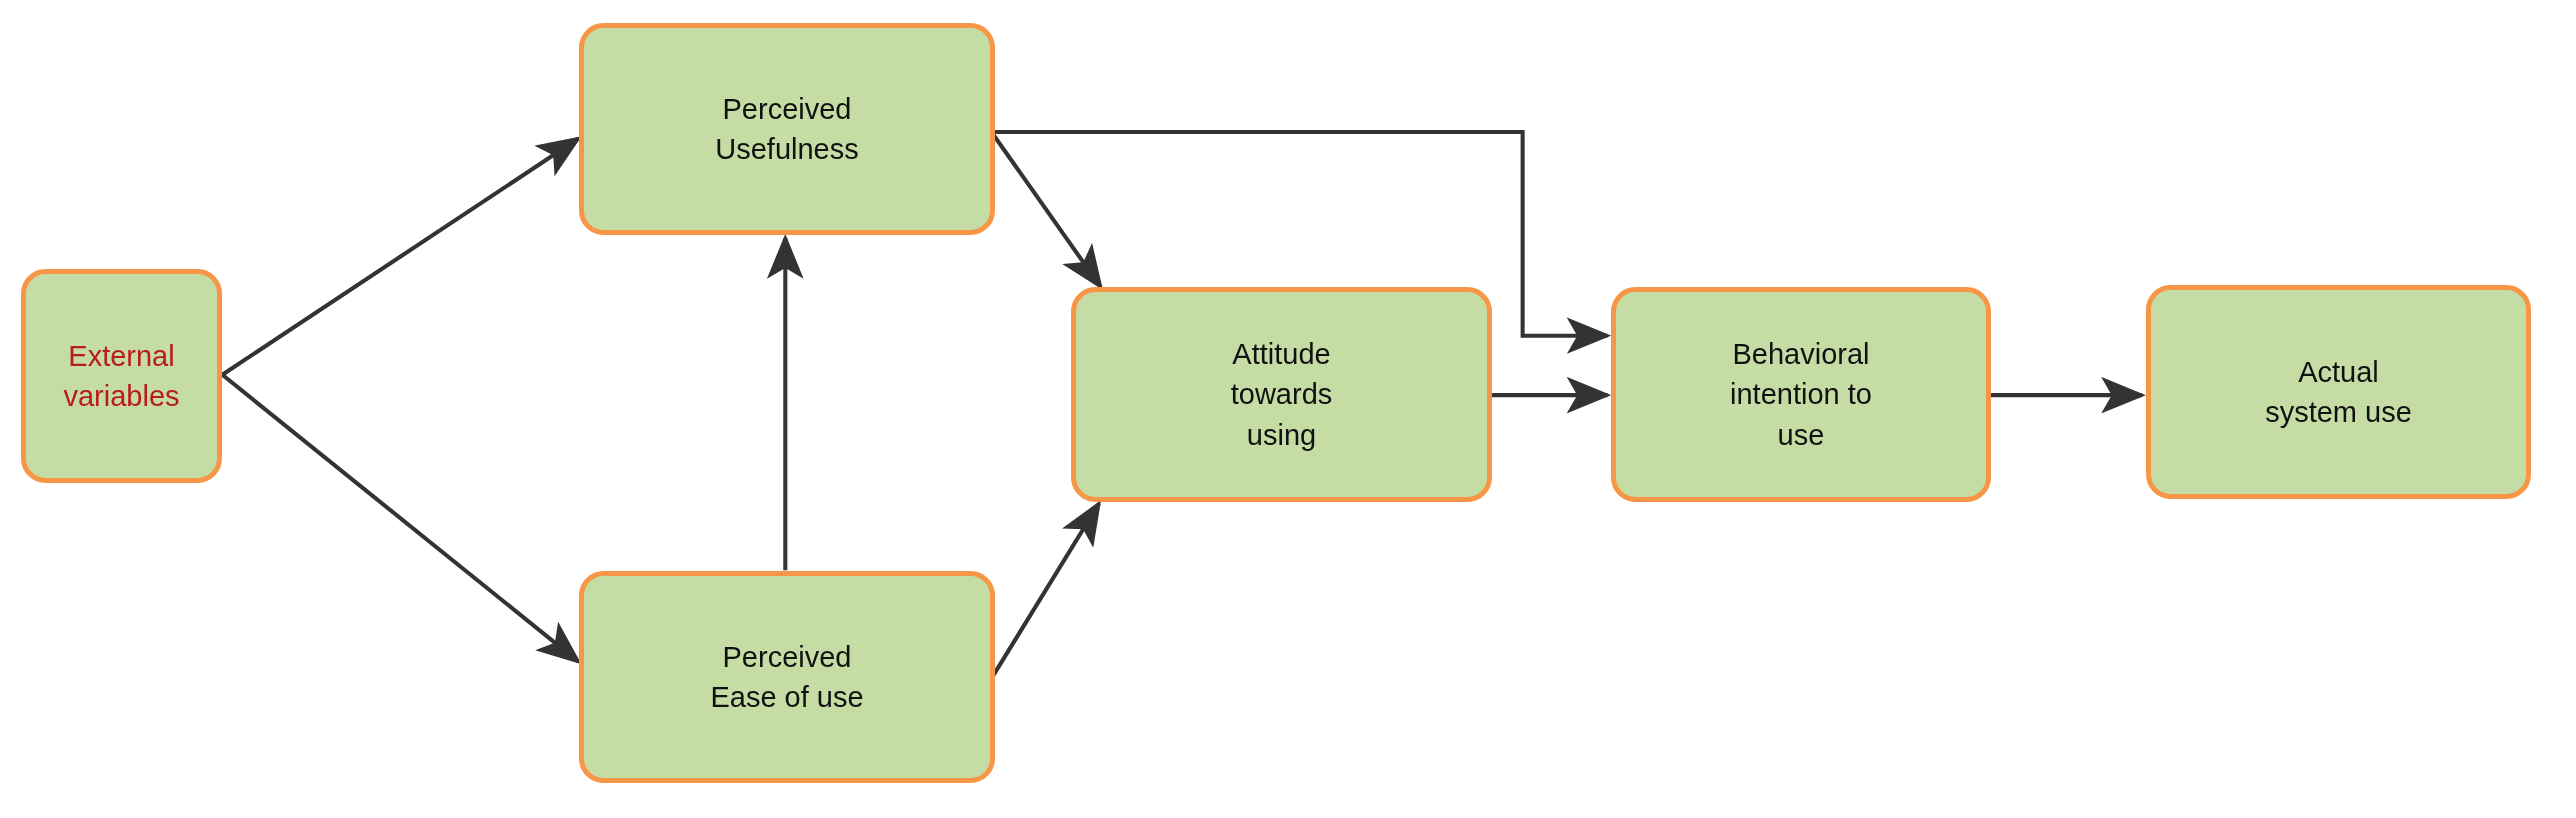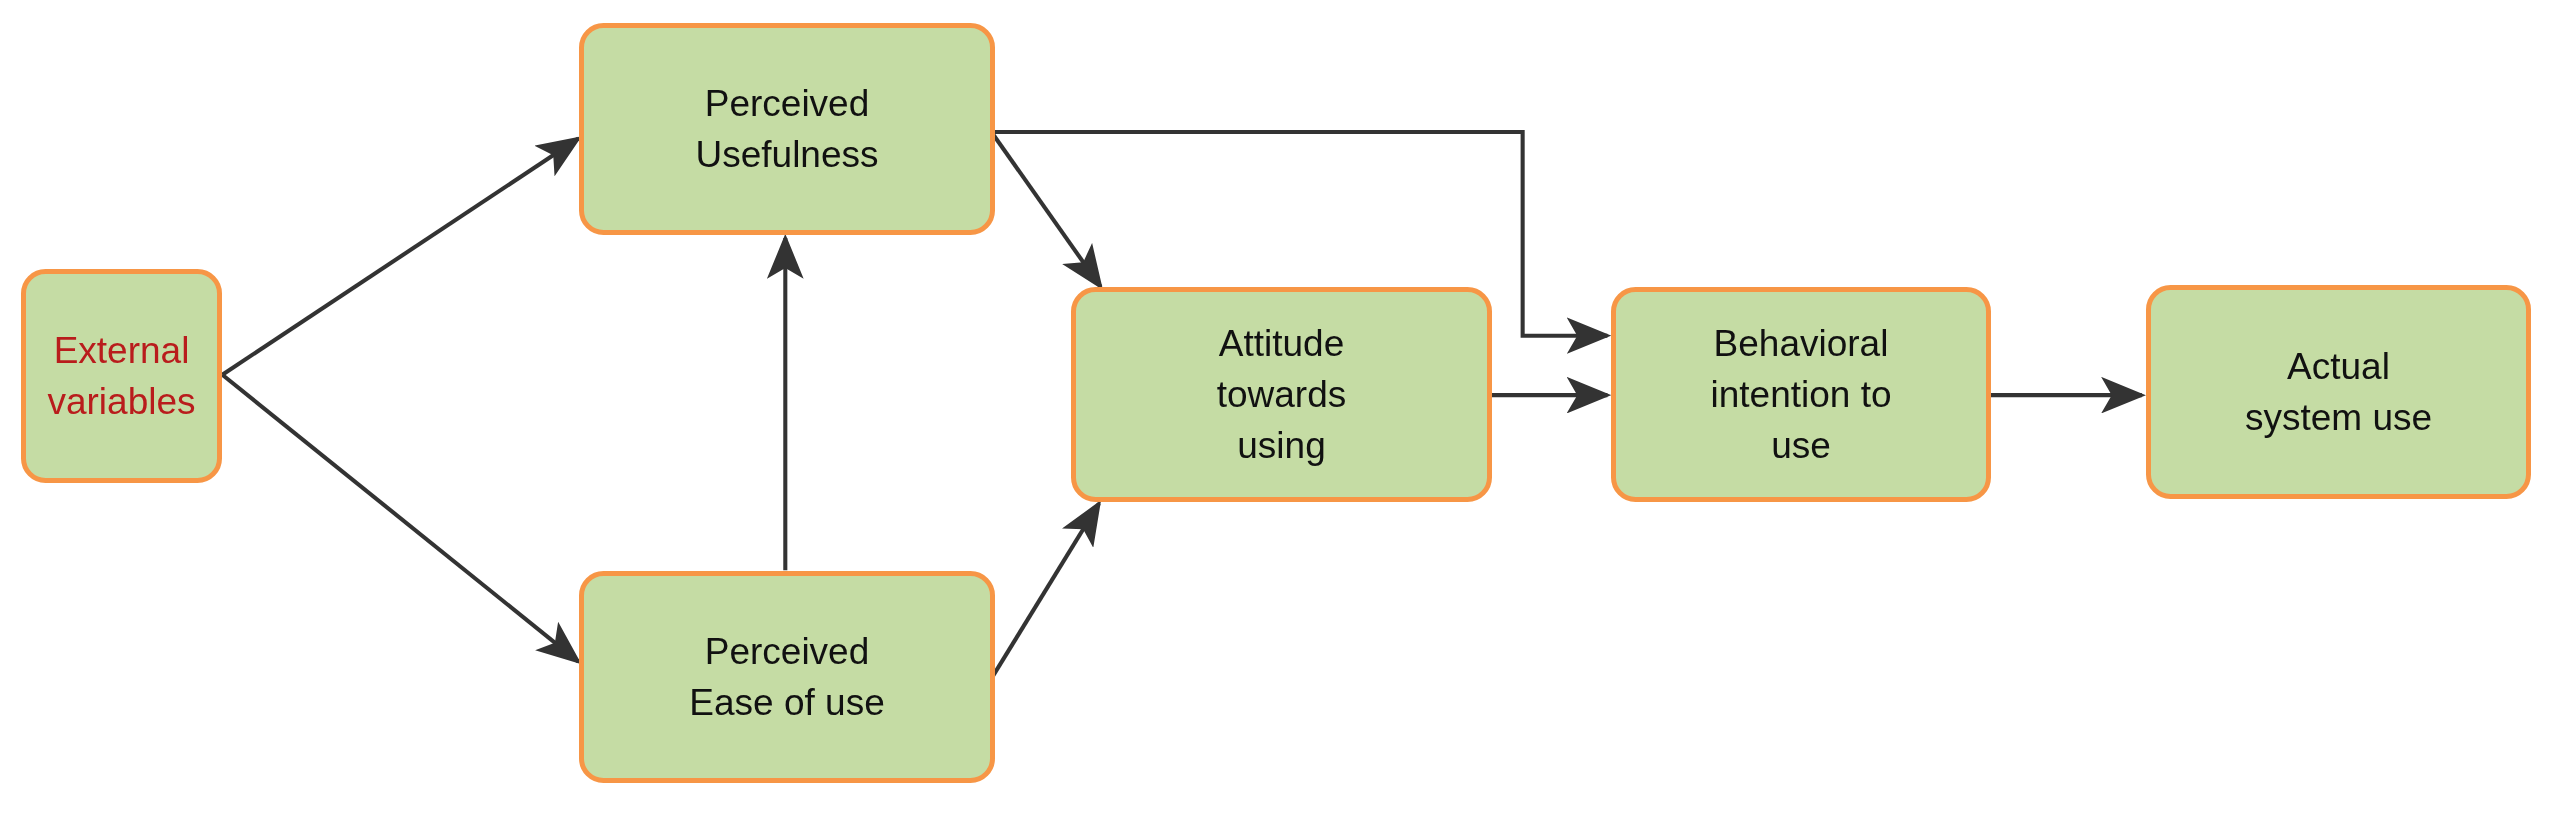--- a/index.html
+++ b/index.html
@@ -29,21 +29,21 @@
     position: absolute;
     box-sizing: border-box;
     background: #c5dca4;
     border: 5.7px solid #f79646;
     border-radius: 24.5px;
     display: flex;
     align-items: center;
     justify-content: center;
     text-align: center;
     color: #111111;
-    font-size: 37px;
+    font-size: 29px;
     line-height: 1.38;
     font-family: "Liberation Sans", sans-serif;
     padding: 0 11.4px;
   }
   .node-label {
     display: block;
     white-space: pre-line;
   }
 </style>
 </head>

